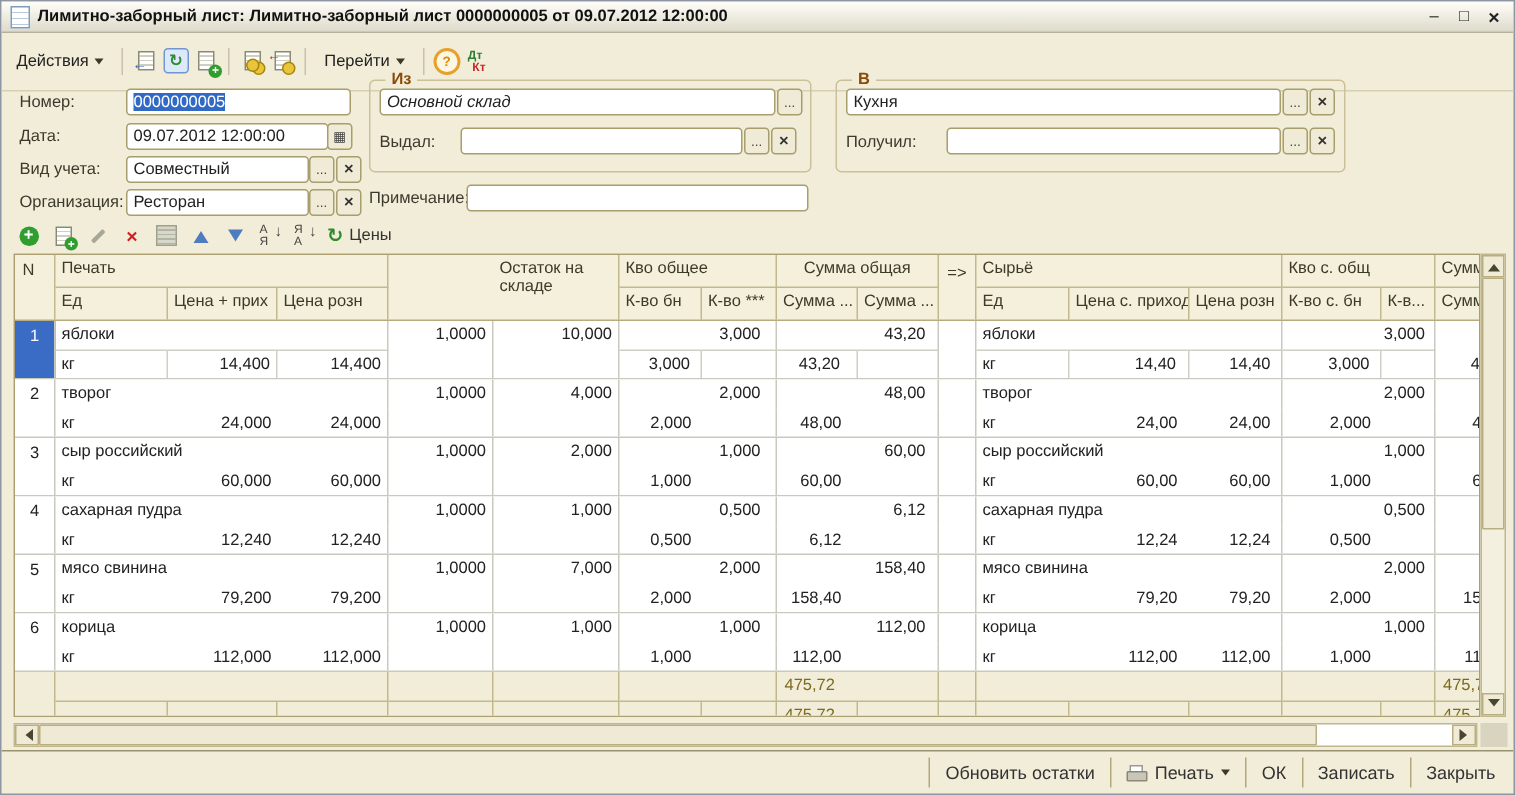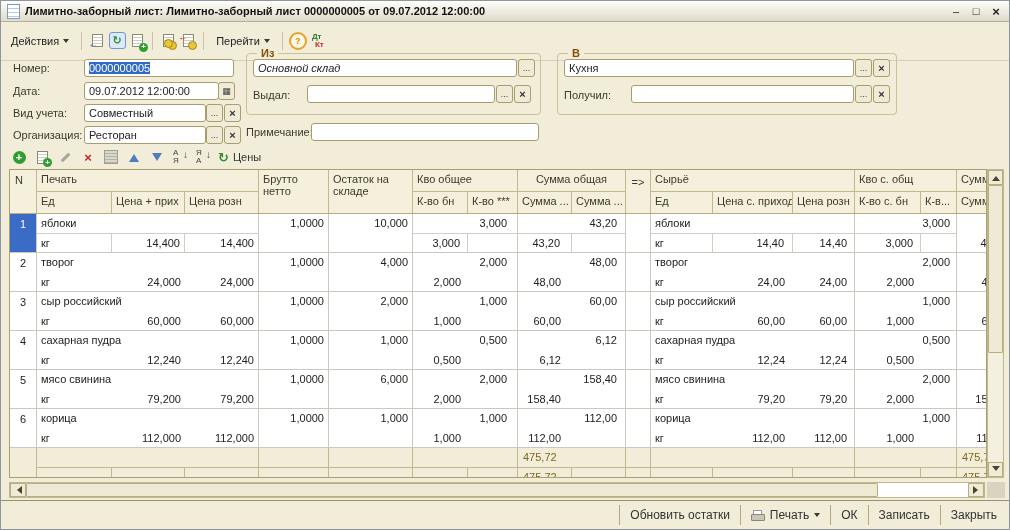--- a/index.html
+++ b/index.html
@@ -292,21 +292,20 @@
   </div>
 
   <div class="tablewrap">
 
     <div class="tgrid thead">
       <div class="cell c-n" style="text-align:left;padding-left:5px;">N</div>
       <div class="cell c-name gb">Печать</div>
       <div class="cell c-unit">Ед</div>
       <div class="cell c-pp" style="text-align:left;">Цена + прих</div>
       <div class="cell c-pr" style="text-align:left;">Цена розн</div>
-      <div class="cell c-brutto wrap" style="text-align:left;">Брутто нетто</div>
       <div class="cell c-stock wrap" style="text-align:left;">Остаток на складе</div>
       <div class="cell c-qty gb" style="text-align:left;padding-right:4px;">Кво общее</div>
       <div class="cell c-qtybn" style="text-align:left;padding-right:4px;">К-во бн</div>
       <div class="cell c-qtyx">К-во ***</div>
       <div class="cell c-sum gb" style="text-align:center;padding-right:4px;">Сумма общая</div>
       <div class="cell c-sumbn" style="text-align:left;padding-right:4px;">Сумма ...</div>
       <div class="cell c-sumx">Сумма ...</div>
       <div class="cell c-arrow" style="padding-top:6px;">=&gt;</div>
       <div class="cell c-rname gb">Сырьё</div>
       <div class="cell c-runit">Ед</div>
@@ -429,21 +428,21 @@
 
   </div>
 
   <div class="tgrid trow">
     <div class="cell c-n br">5</div>
     <div class="cell c-name br">мясо свинина</div>
     <div class="cell c-unit">кг</div>
     <div class="cell c-pp num">79,200</div>
     <div class="cell c-pr num br">79,200</div>
     <div class="cell c-brutto num br">1,0000</div>
-    <div class="cell c-stock num br">6,000</div>
+    <div class="cell c-stock num br">7,000</div>
     <div class="cell c-qty num br">2,000</div>
     <div class="cell c-qtybn num">2,000</div>
     <div class="cell c-qtyx br"></div>
     <div class="cell c-sum num br">158,40</div>
     <div class="cell c-sumbn num">158,40</div>
     <div class="cell c-sumx br"></div>
     <div class="cell c-arrow br"></div>
     <div class="cell c-rname br">мясо свинина</div>
     <div class="cell c-runit">кг</div>
     <div class="cell c-rpp num">79,20</div>

